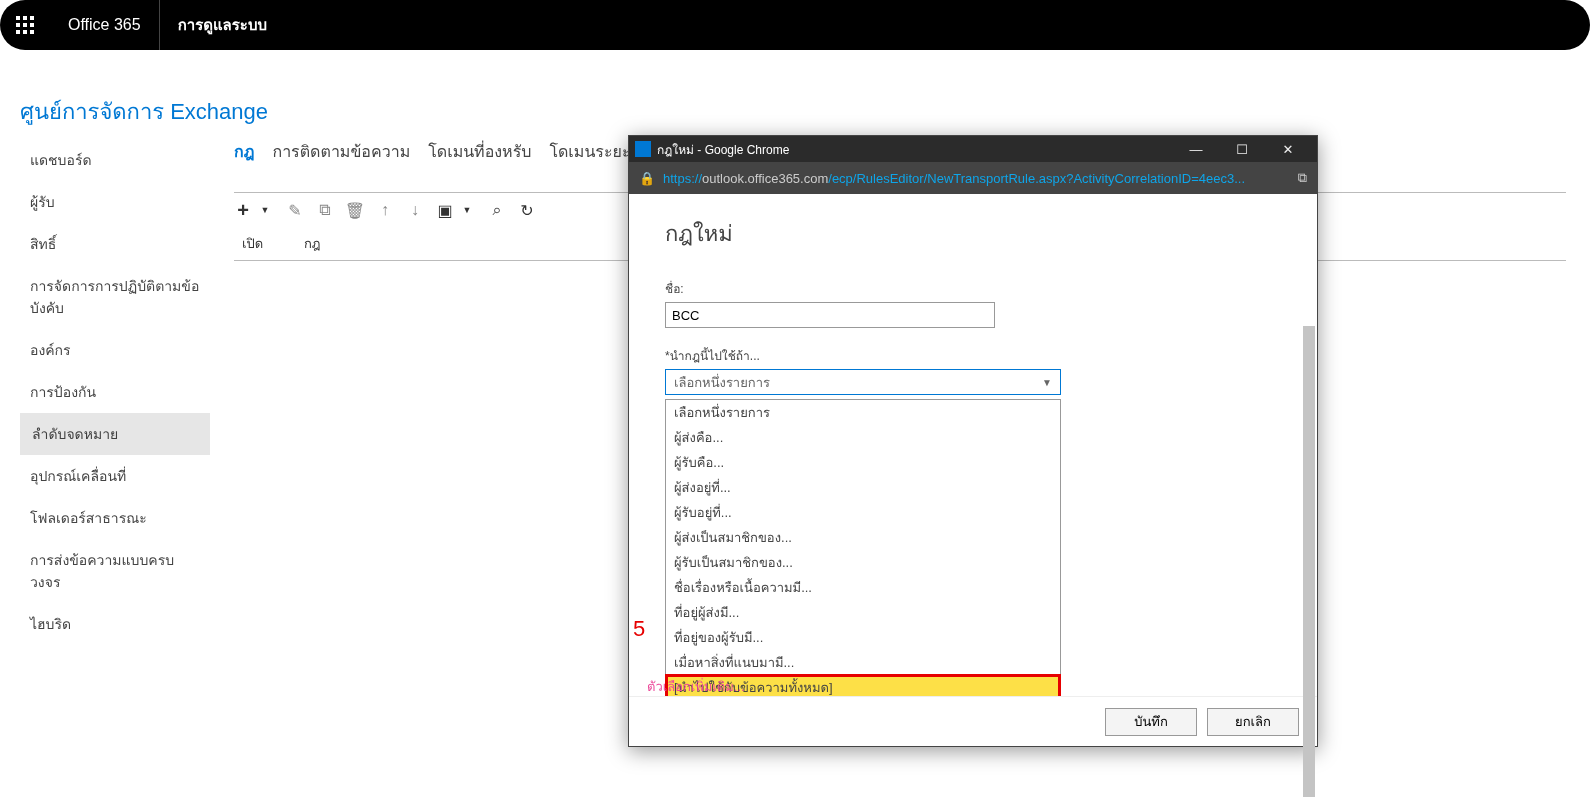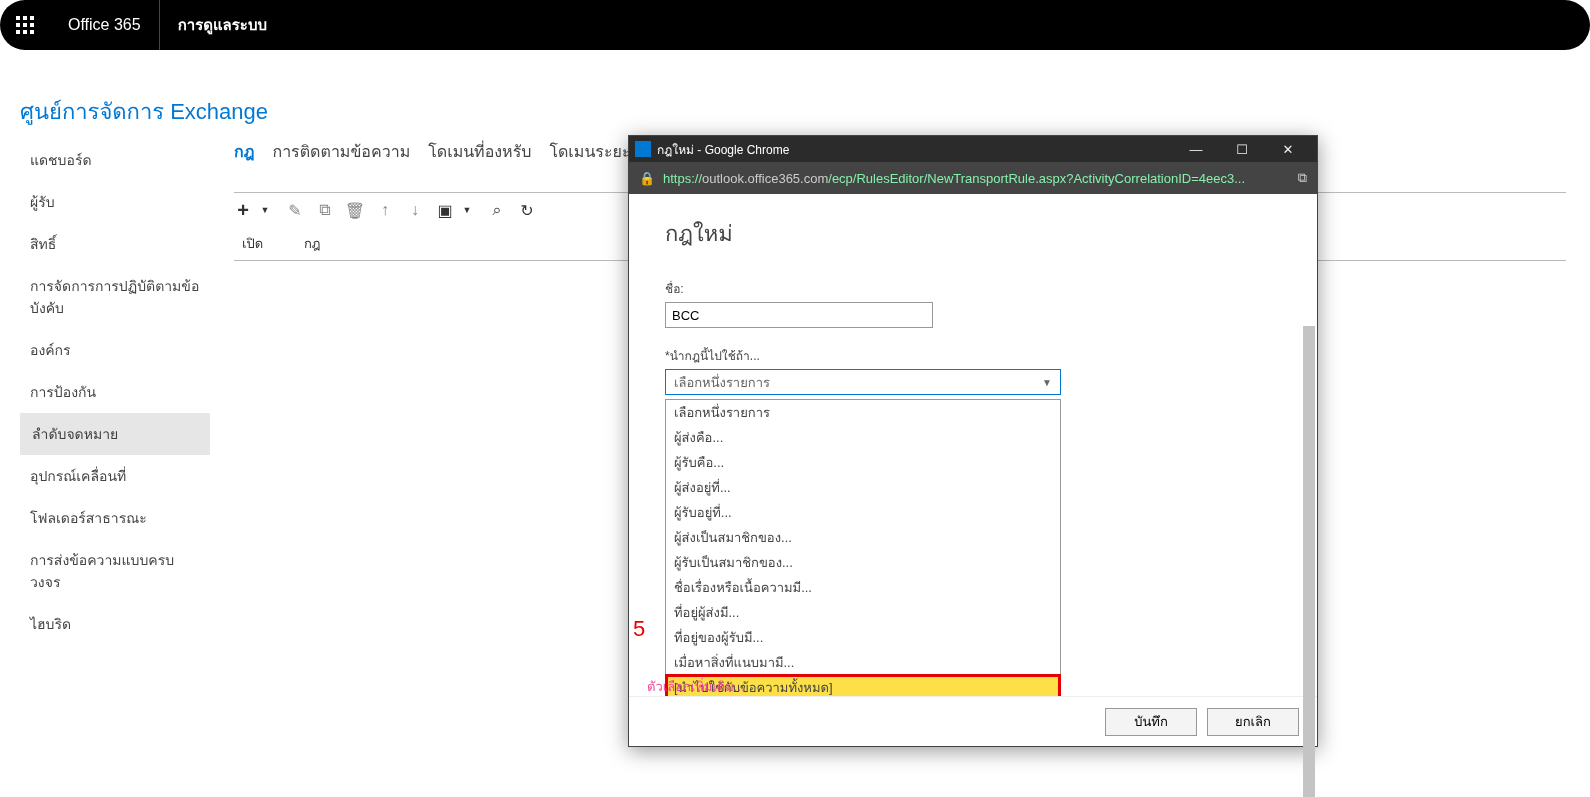--- a/index.html
+++ b/index.html
@@ -37,26 +37,26 @@
 
 .dialog { position: absolute; left: 628px; top: 135px; width: 690px; height: 612px; background: #fff; border: 1px solid #444; box-shadow: 0 4px 20px rgba(0,0,0,0.4); display: flex; flex-direction: column; }
 .dlg-titlebar { background: #2b2b2b; color: #fff; height: 26px; display: flex; align-items: center; padding: 0 6px; font-size: 12px; }
 .dlg-title-icon { width: 16px; height: 16px; margin-right: 6px; background: #0078d4; }
 .dlg-title-text { flex: 1; }
 .dlg-winbtns { display: flex; gap: 0; }
 .dlg-winbtn { width: 46px; height: 26px; display: flex; align-items: center; justify-content: center; cursor: pointer; font-size: 13px; color: #eee; }
 .dlg-addrbar { background: #444; color: #ccc; height: 32px; display: flex; align-items: center; padding: 0 10px; font-size: 13px; gap: 8px; }
 .dlg-addrbar .lock { width: 16px; color: #ddd; }
 .dlg-addrbar .url { flex: 1; white-space: nowrap; overflow: hidden; text-overflow: ellipsis; }
-.dlg-addrbar .url .dim { color: #86efac; }
+.dlg-addrbar .url .dim { color: #0ea5e9; }
 
 .dlg-body { position: relative; flex: 1; padding: 22px 32px 0 36px; overflow: hidden; }
 .dlg-heading { font-size: 22px; color: #444; margin-bottom: 28px; }
 .form-label { font-size: 12px; color: #444; margin-bottom: 4px; display: block; }
-.text-input { width: 268px; height: 26px; border: 1px solid #999; font-size: 13px; padding: 2px 6px; }
+.text-input { width: 330px; height: 26px; border: 1px solid #999; font-size: 13px; padding: 2px 6px; }
 .select-box { width: 396px; height: 26px; border: 1px solid #0078d4; background: #fff; display: flex; align-items: center; padding: 0 8px; font-size: 13px; color: #666; justify-content: space-between; cursor: pointer; }
 .dropdown { position: absolute; width: 396px; border: 1px solid #999; background: #fff; font-size: 13px; }
 .dropdown-item { padding: 2px 8px; cursor: pointer; color: #444; }
 .dropdown-item.highlight { outline: 3px solid #e60000; outline-offset: -2px; background: #fde047; }
 
 .annot-5 { position: absolute; color: #e60000; font-size: 22px; font-weight: 400; }
 
 .more-options { color: #ec4899; font-size: 13px; cursor: pointer; }
 
 .dlg-footer { height: 50px; display: flex; align-items: center; justify-content: flex-end; gap: 10px; padding: 0 18px; border-top: 1px solid #eee; }

